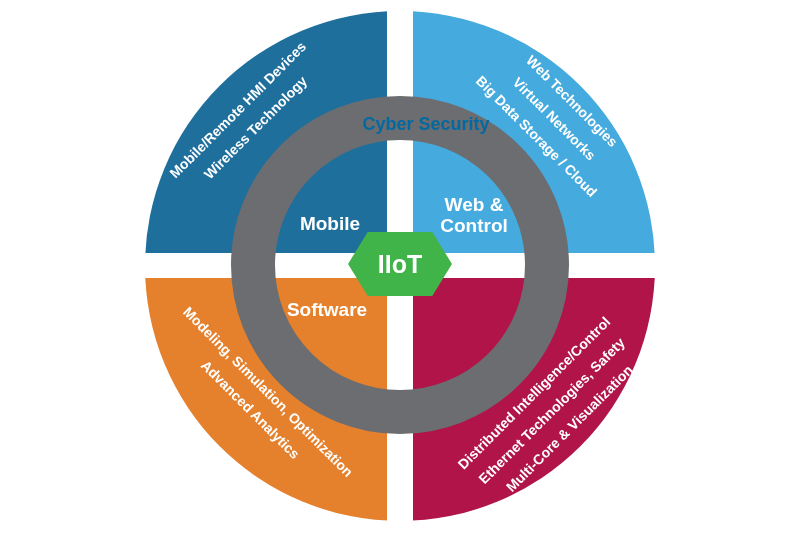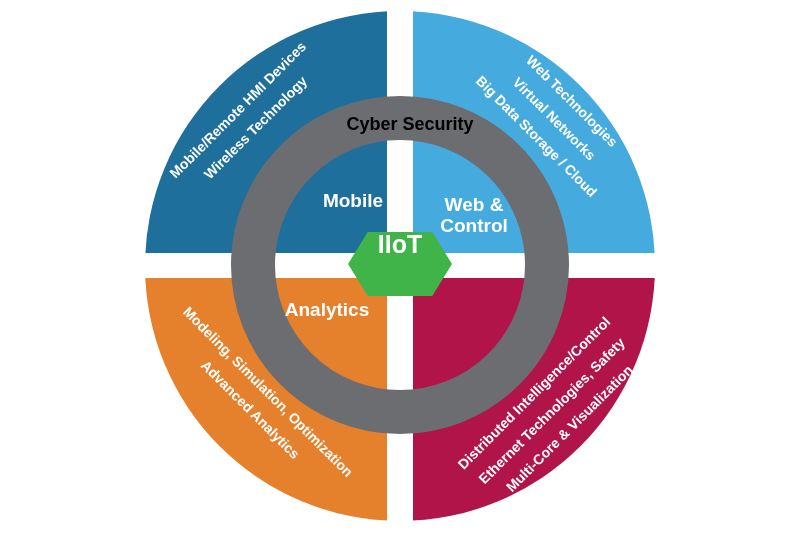--- a/index.html
+++ b/index.html
@@ -39,45 +39,46 @@
     background: transparent;
   }
 
   
   .hexagon {
     left: 348px; top: 232px;
     width: 104px; height: 64px;
     background: #41B449;
     clip-path: polygon(0 50%, 19% 0, 81% 0, 100% 50%, 81% 100%, 19% 100%);
     display: flex;
+    align-items: center;
     justify-content: center;
   }
   .hexagon-label {
     color: #ffffff;
     font-size: 25px;
     line-height: 1;
   }
 
   
   .label {
     transform: translate(-50%, -50%);
     text-align: center;
     white-space: nowrap;
     color: #ffffff;
   }
   .ring-label {
-    left: 410px; top: 124px;
+    left: 426px; top: 124px;
     font-size: 18px;
-    color: #000000;
+    color: #0369a1;
   }
   .inner-label {
     font-size: 19px;
     line-height: 21px;
   }
-  .inner-tl { left: 330px; top: 200px; margin-left: 23px; }
+  .inner-tl { left: 330px; top: 223px; }
   .inner-tr { left: 474px; top: 215px; }
   .inner-bl { left: 327px; top: 309px; }
   .inner-br { left: 481px; top: 322px; }
 
   .diag-label {
     font-size: 14px;
     line-height: 25px;
   }
   .diag-tl { left: 247px; top: 119px; transform: translate(-50%, -50%) rotate(-45deg); }
   .diag-tr { left: 554px; top: 119px; transform: translate(-50%, -50%) rotate(45deg); }
@@ -119,21 +120,21 @@
   </div>
 
   <div class="abs label inner-label inner-tl">
     <div>Mobile</div>
   </div>
   <div class="abs label inner-label inner-tr">
     <div>Web &amp;</div>
     <div>Control</div>
   </div>
   <div class="abs label inner-label inner-bl">
-    <div>Analytics</div>
+    <div>Software</div>
   </div>
   <div class="abs label inner-label inner-br">
   </div>
 
   <div class="abs label ring-label">Cyber Security</div>
 
   <div class="abs hexagon">
     <span class="hexagon-label">IIoT</span>
   </div>
 

